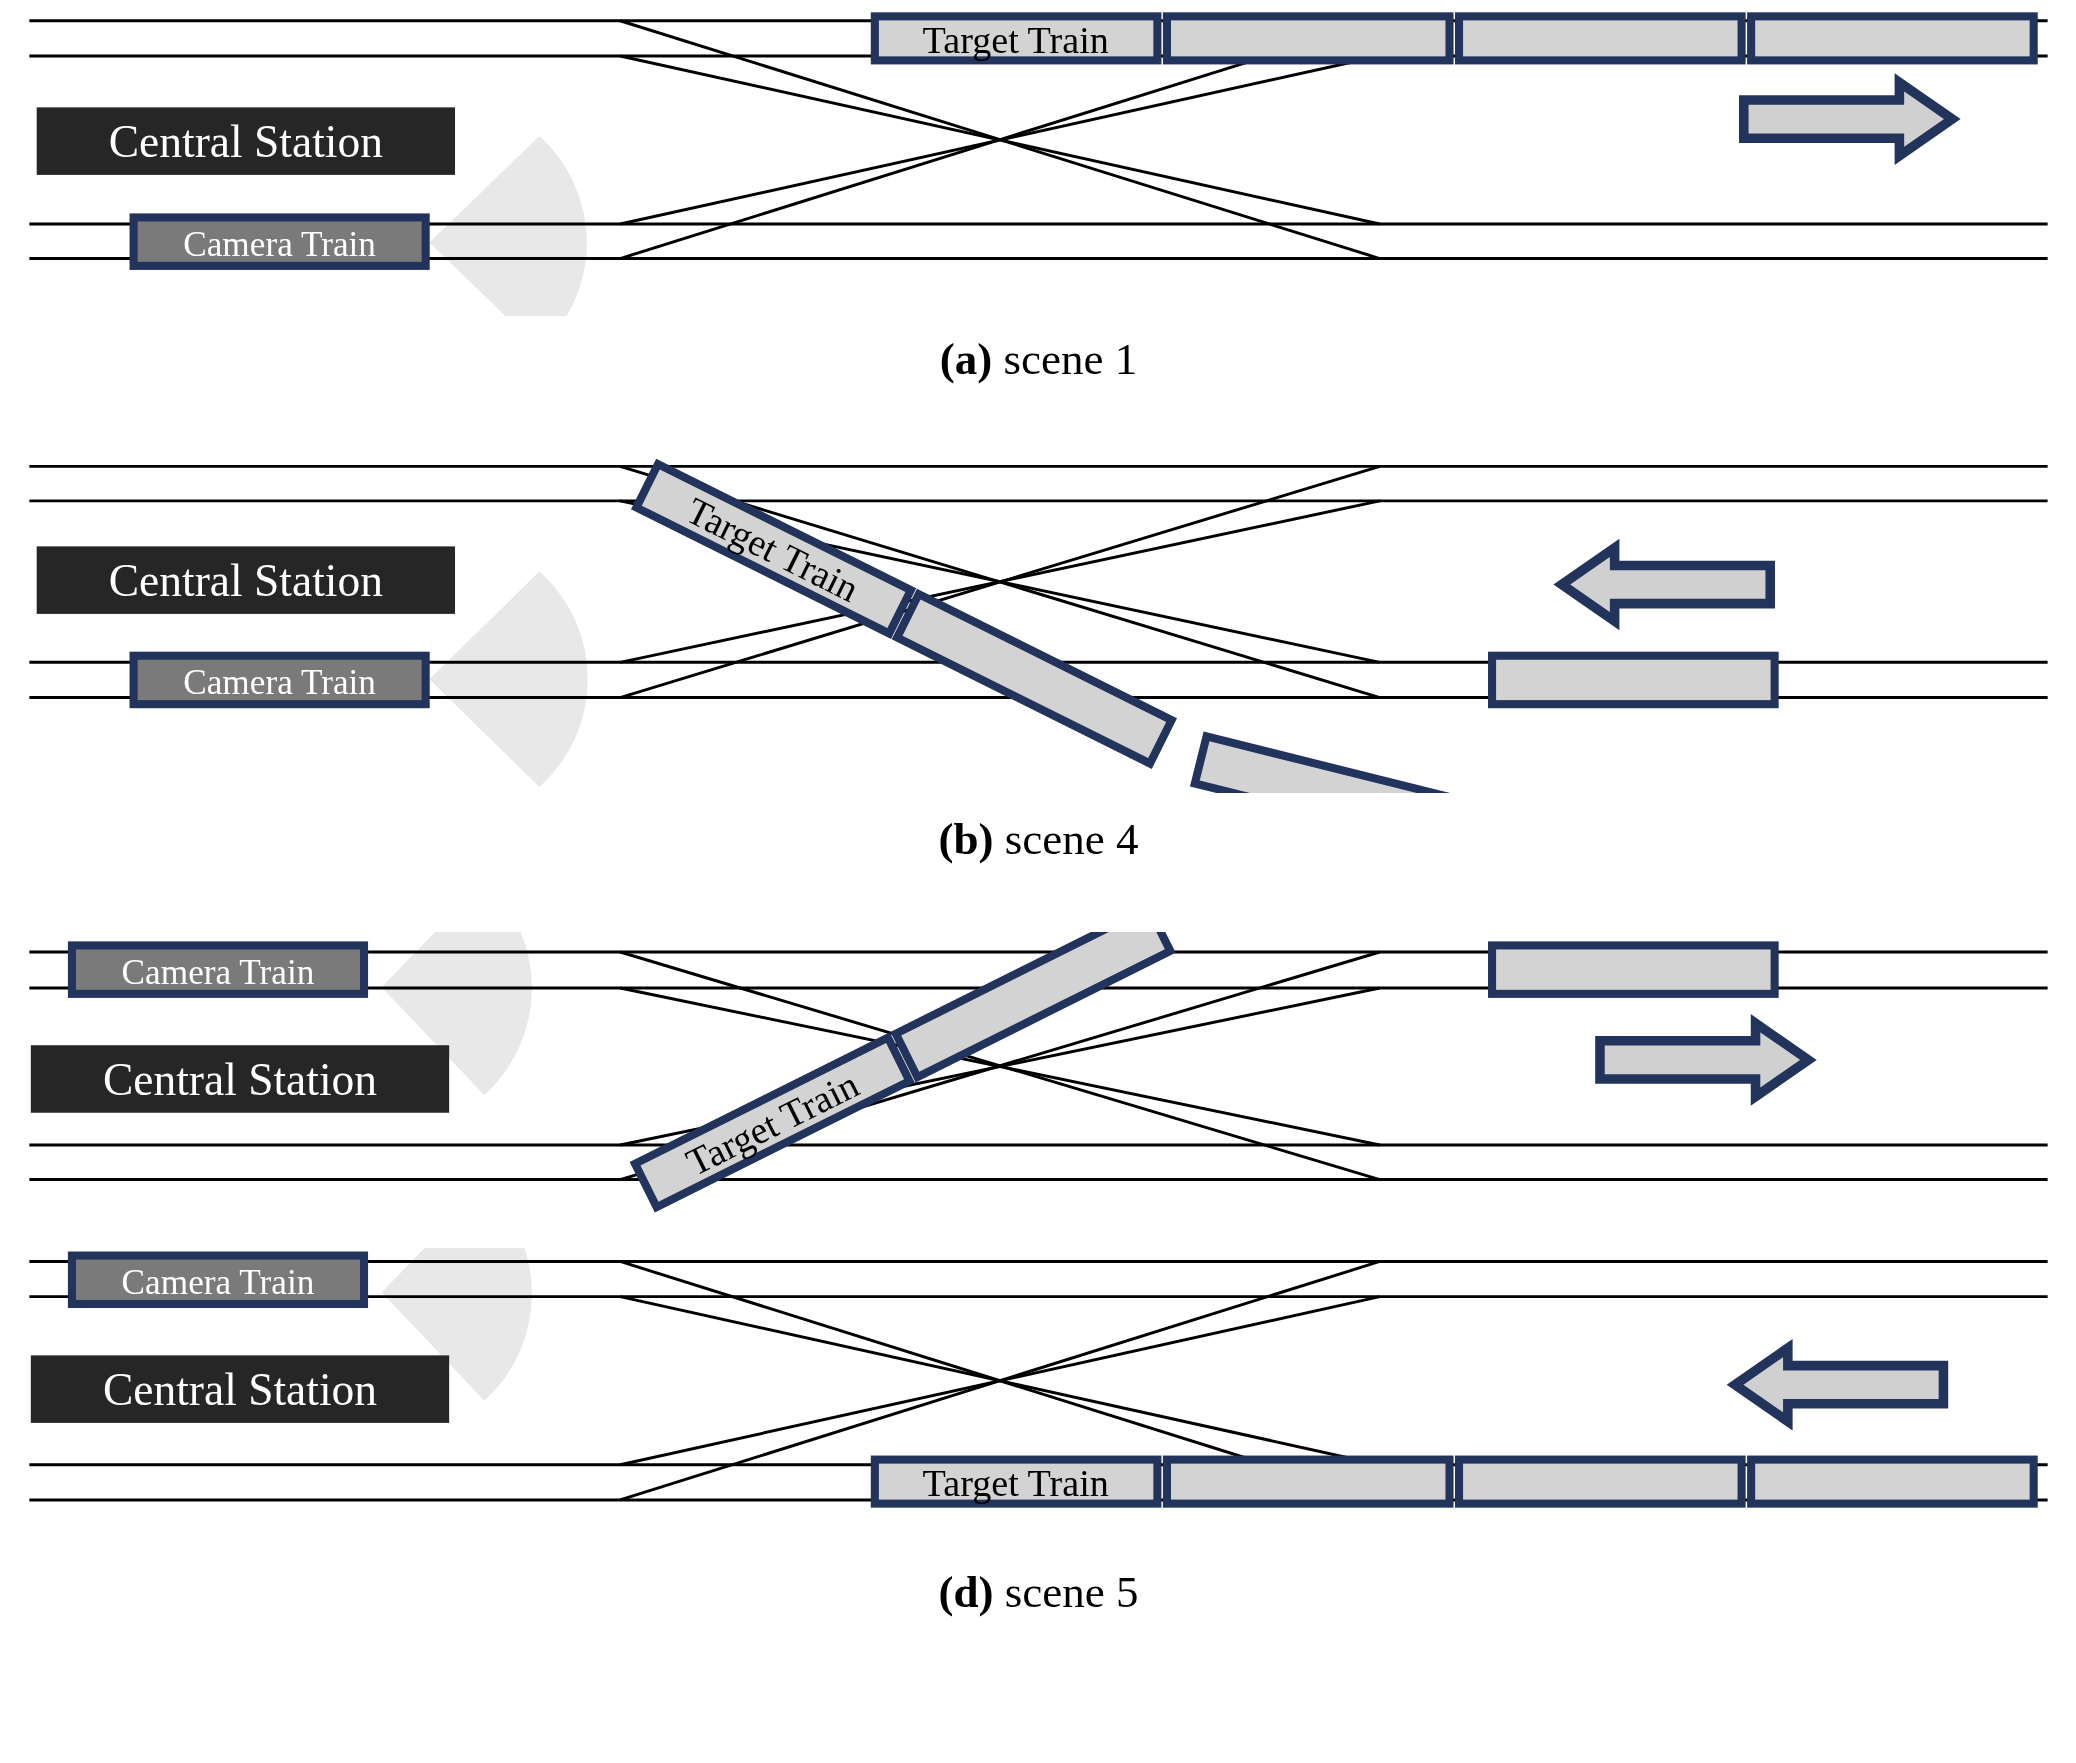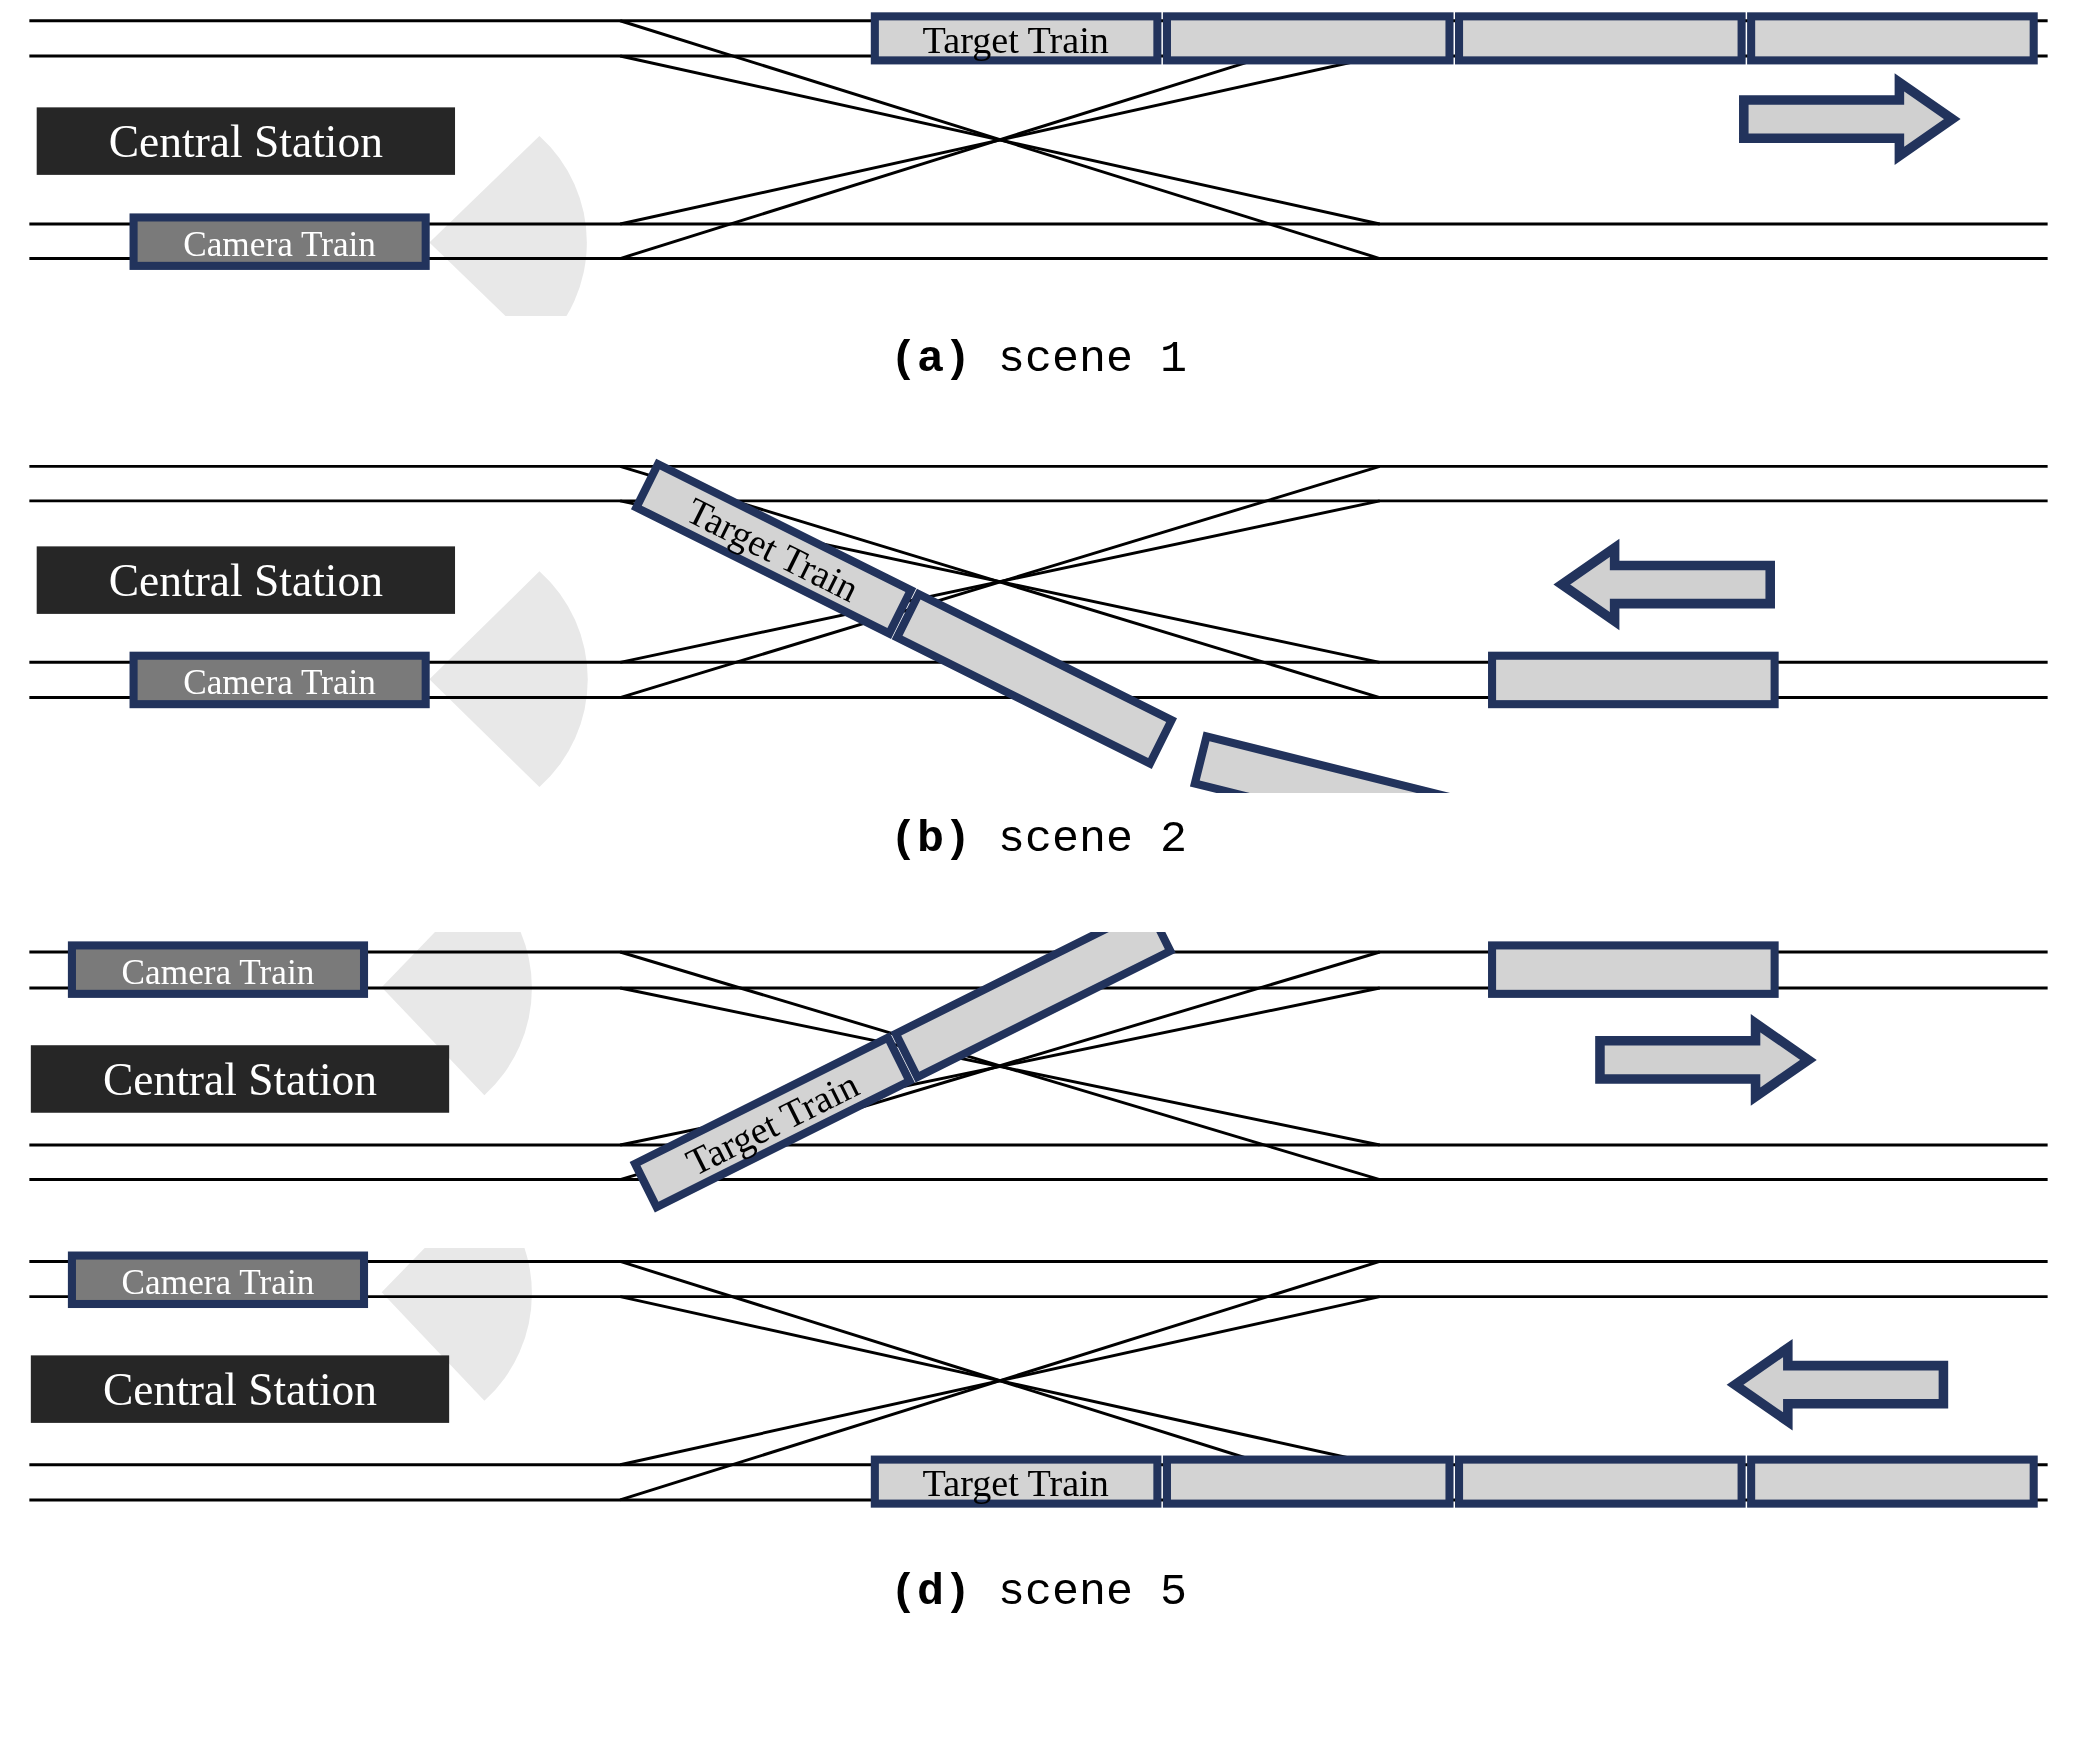--- a/index.html
+++ b/index.html
@@ -8,21 +8,21 @@
     width:2077px;
     font-family:"Liberation Serif", serif;
     -webkit-font-smoothing:antialiased;
   }
   .figure{width:2077px;}
   .scene-block{width:2077px;position:relative;}
   .scene-svg{display:block;}
   .caption{
     width:2077px;
     text-align:center;
-    font-family:Liberation Mono, monospace;
+    font-family:Liberation Serif, serif;
     font-size:45px;
     color:#000000;
     line-height:1.1;
   }
   .caption .lbl{font-weight:bold;}
   .cap-a{padding-top:19px;padding-bottom:63px;}
   .cap-b{padding-top:22px;padding-bottom:68px;}
   .cap-c{padding-top:19px;padding-bottom:68px;}
   .cap-d{padding-top:26.4px;padding-bottom:17.6px;}
   text{font-family:"Liberation Serif", serif;}
@@ -117,21 +117,21 @@
         <text x="335" y="202" text-anchor="middle" font-size="62" fill="#ffffff">Central Station</text>
       </g>
 
       <g>
         <rect x="182" y="283" width="398" height="66" fill="#7a7a7a" stroke="#22335c" stroke-width="11"></rect>
         <text x="381" y="335" text-anchor="middle" font-size="48" fill="#ffffff">Camera Train</text>
       </g>
     </svg>
     <div class="caption cap-b">
       <span class="lbl">(b)</span>
-      <span>scene 2</span>
+      <span>scene 4</span>
     </div>
   </div>
 
   <div class="scene-block">
     <svg class="scene-svg" width="2077" height="316" viewBox="0 0 2830 430">
       <path d="M 520 75 L 660 -70 A 197 197 0 0 1 660 222 Z" fill="#e8e8e8"></path>
 
       <line x1="40" y1="27" x2="2790" y2="27" stroke="#000" stroke-width="4"></line>
       <line x1="40" y1="76" x2="2790" y2="76" stroke="#000" stroke-width="4"></line>
       <line x1="40" y1="290" x2="2790" y2="290" stroke="#000" stroke-width="4"></line>

